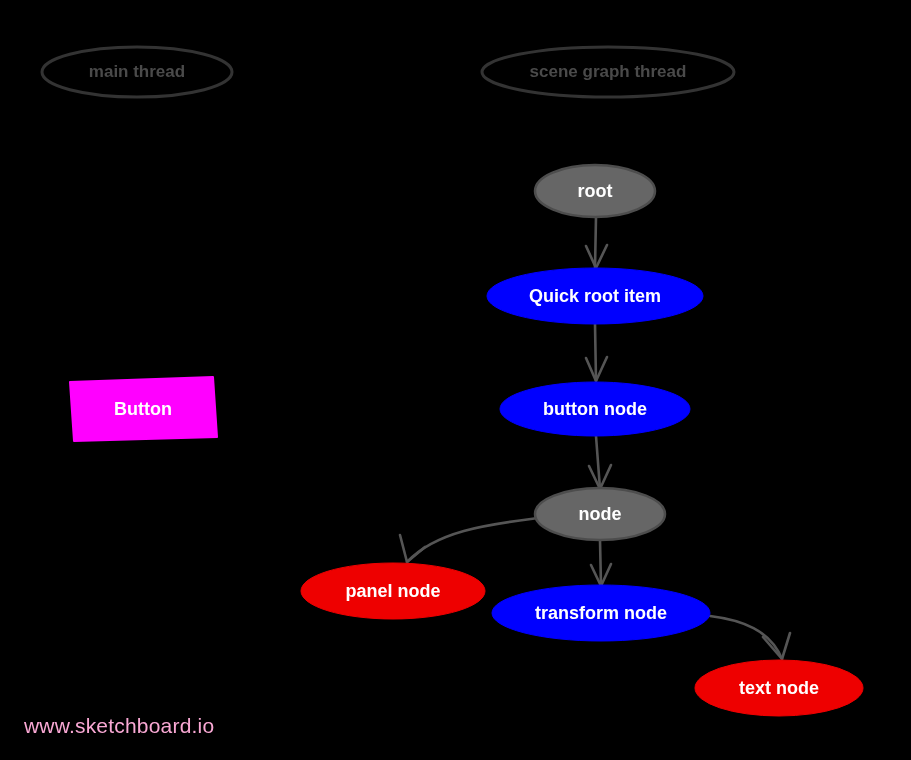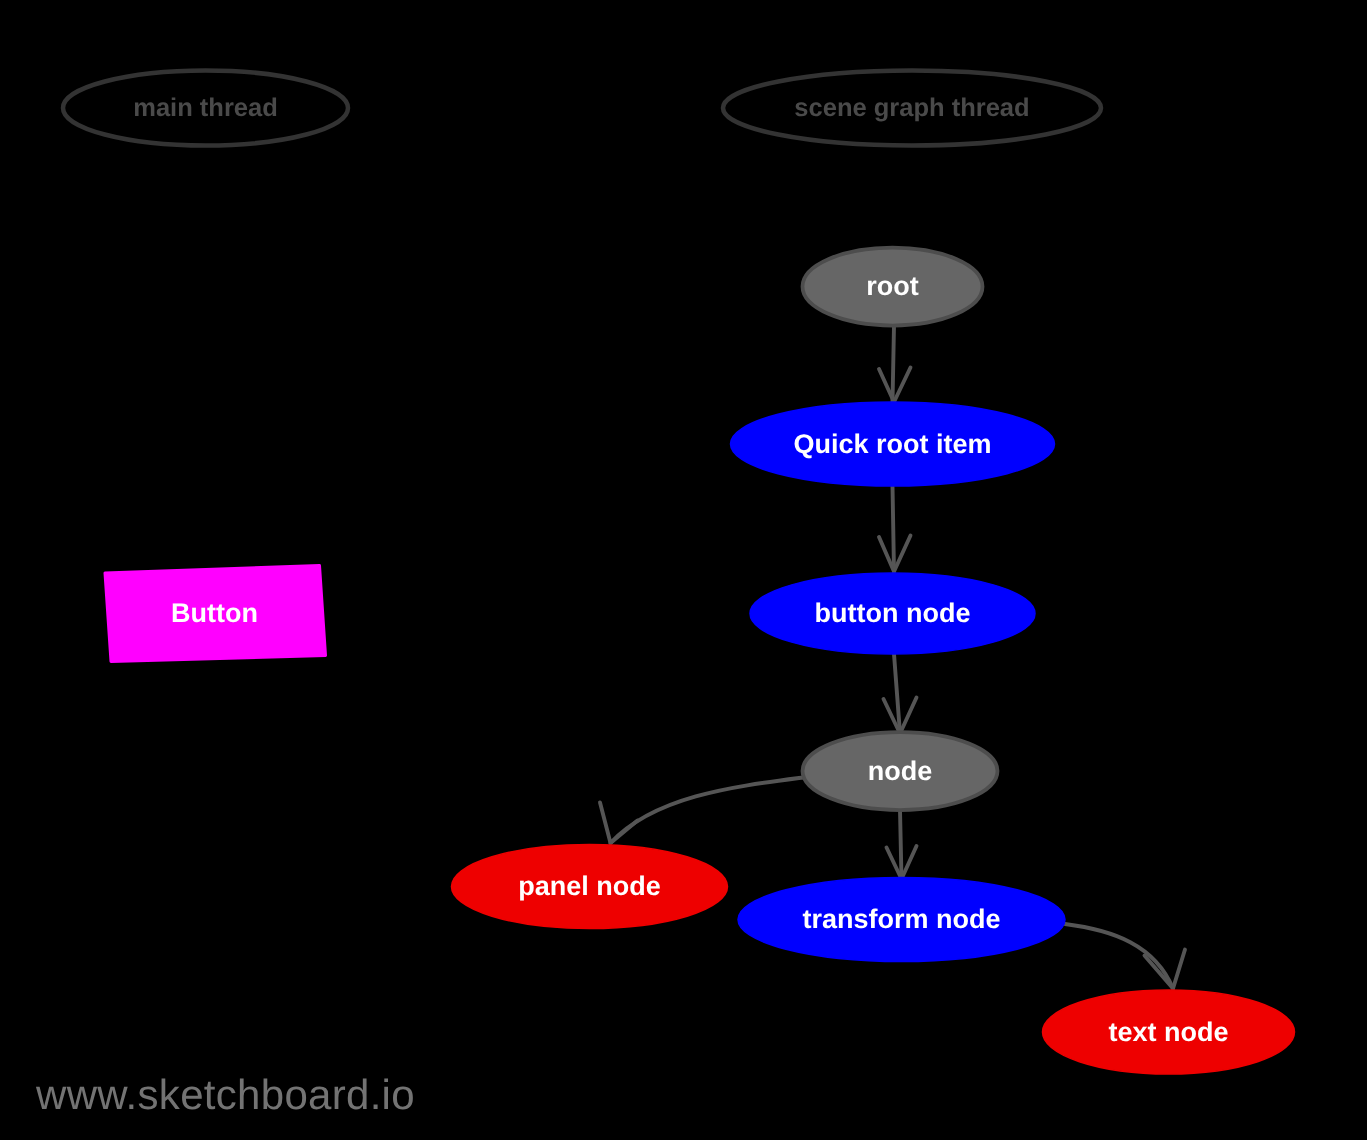--- a/index.html
+++ b/index.html
@@ -34,22 +34,22 @@
     font-weight: bold;
     fill: #4a4a4a;
     text-anchor: middle;
     dominant-baseline: middle;
   }
   .watermark {
     position: absolute;
     left: 24px;
     top: 714px;
     font-family: "Liberation Sans", sans-serif;
-    font-size: 28px;
-    color: #737373;
+    font-size: 21px;
+    color: #f9a8d4;
     letter-spacing: 0.2px;
     white-space: nowrap;
   }
 </style>
 </head>
 <body>
 
 <div id="canvas">
 
   <svg id="diagram-svg" viewBox="0 0 911 760">

